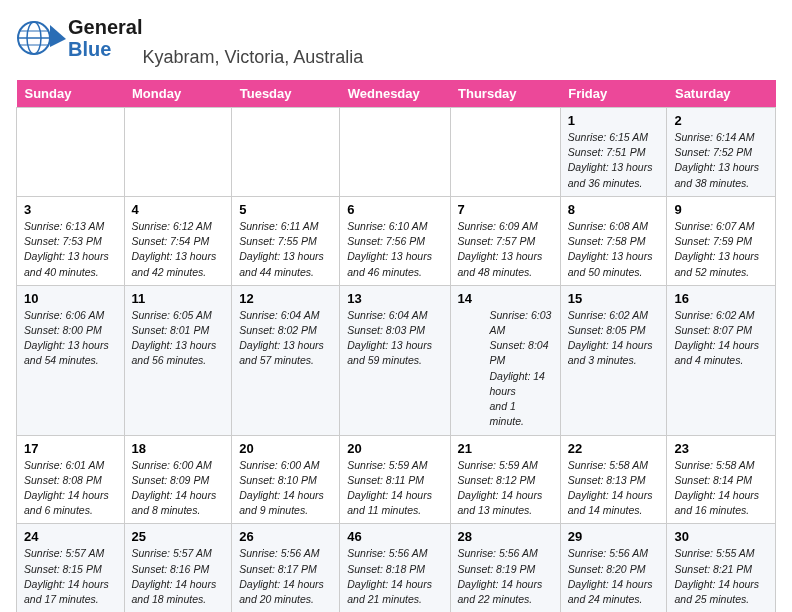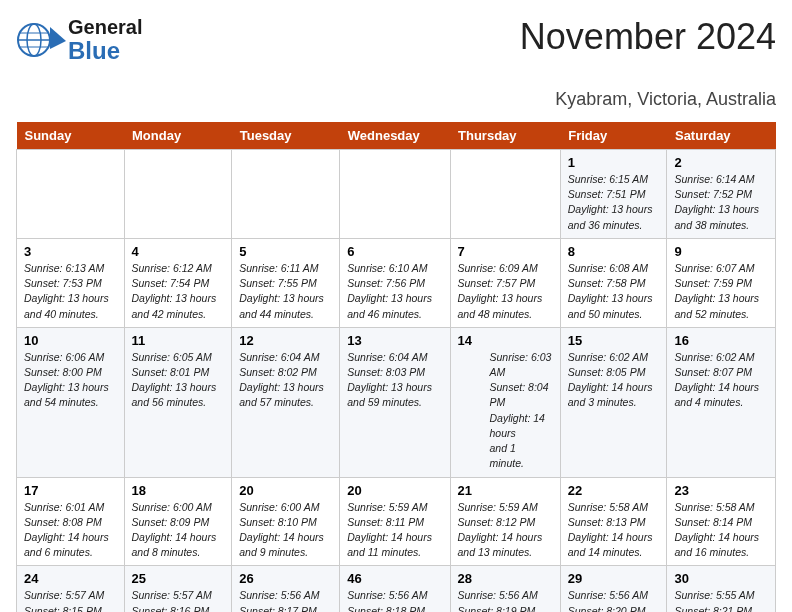--- a/index.html
+++ b/index.html
@@ -5,21 +5,20 @@
     * { box-sizing: border-box; margin: 0; padding: 0; }
     body {
       font-family: Arial, sans-serif;
       background: #fff;
       width: 792px;
       min-height: 612px;
       padding: 16px;
     }
     .header {
       display: flex;
-      justify-content: space-between;
       align-items: flex-start;
       margin-bottom: 12px;
     }
     .logo {
       display: flex;
       flex-direction: column;
       align-items: flex-start;
     }
     .title-block {
       text-align: right;
@@ -34,21 +33,21 @@
       font-weight: 400;
       color: #444;
       margin-top: 31px;
     }
     table {
       width: 100%;
       border-collapse: collapse;
       font-size: 11px;
     }
     thead tr th {
-      background-color: #c2410c;
+      background-color: #ec4899;
       color: #fff;
       text-align: left;
       padding: 6px 8px;
       font-size: 13px;
       font-weight: 600;
     }
     tbody tr td {
       border: 1px solid #ccc;
       vertical-align: top;
       padding: 5px 7px;
@@ -89,26 +88,25 @@
         <circle cx="18" cy="21" r="16" fill="none" stroke="#2a6db5" stroke-width="2"></circle>
         <ellipse cx="18" cy="21" rx="7" ry="16" fill="none" stroke="#2a6db5" stroke-width="1.5"></ellipse>
         <line x1="2" y1="21" x2="34" y2="21" stroke="#2a6db5" stroke-width="1.5"></line>
         <line x1="4" y1="14" x2="32" y2="14" stroke="#2a6db5" stroke-width="1"></line>
         <line x1="4" y1="28" x2="32" y2="28" stroke="#2a6db5" stroke-width="1"></line>
 
         <polygon points="34,8 50,22 34,30" fill="#2a6db5"></polygon>
       </svg>
       <div>
         <div style="font-size:20px; font-weight:bold; color:#1a1a1a; line-height:1.1;">General</div>
-        <div style="font-size:24px; font-weight:bold; color:#2a6db5; line-height:1.1;">Blue</div>
+        <div style="font-size:20px; font-weight:bold; color:#2a6db5; line-height:1.1;">Blue</div>
       </div>
     </div>
   </div>
   <div class="title-block">
-    <h1>November 2024</h1>
     <h2>Kyabram, Victoria, Australia</h2>
   </div>
 </div>
 
 <table>
   <thead>
     <tr>
     <th>Sunday</th>
         <th>Monday</th>
         <th>Tuesday</th>

